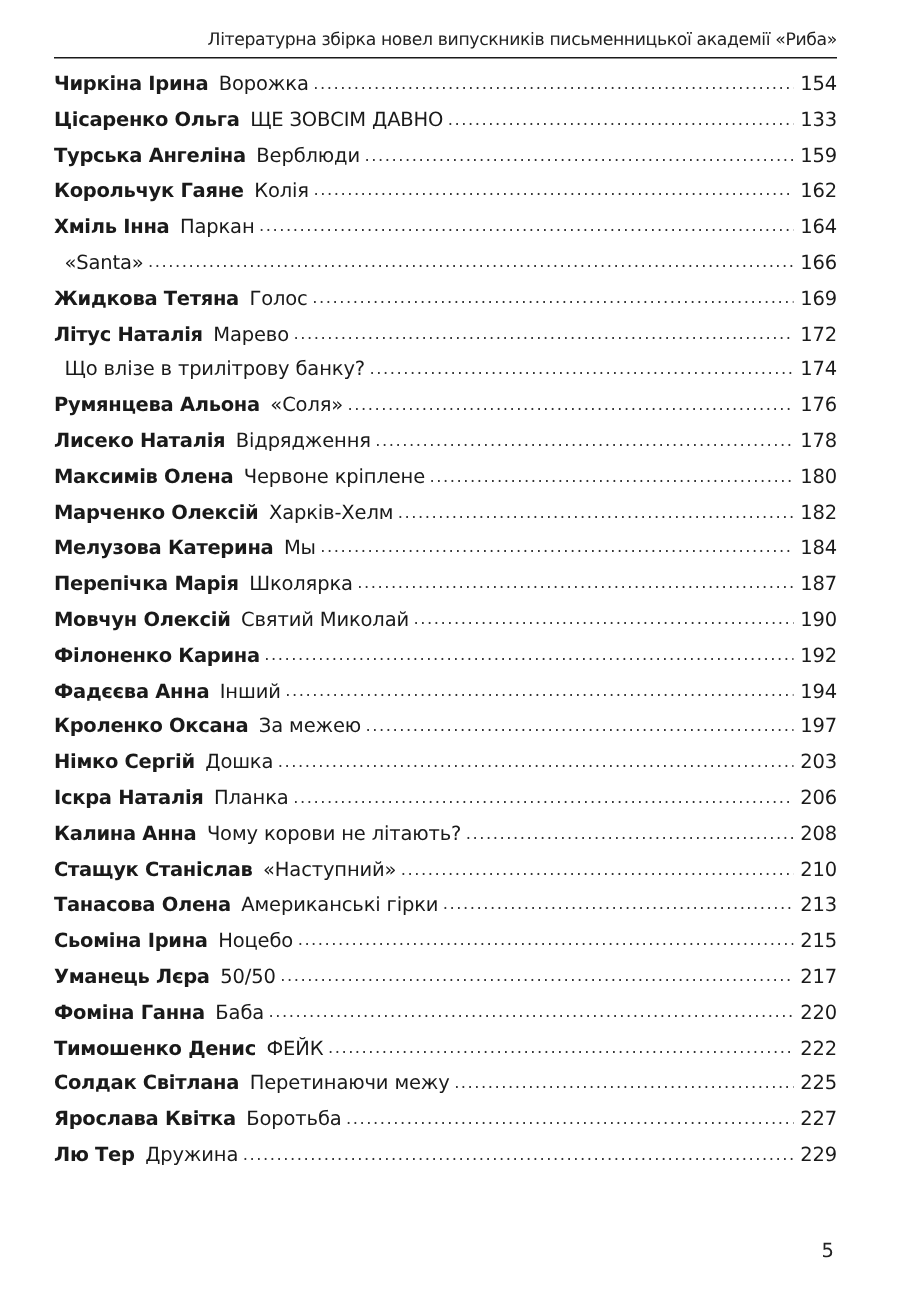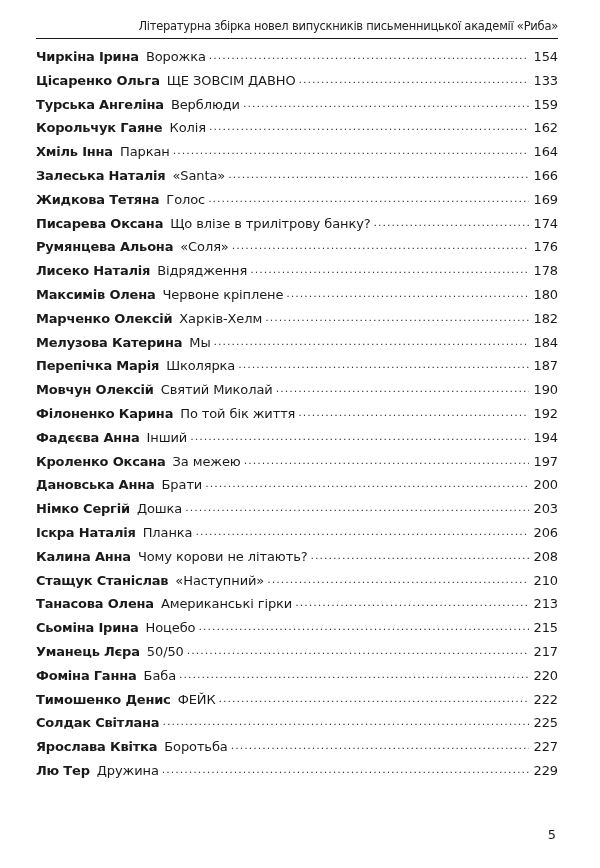--- a/index.html
+++ b/index.html
@@ -122,33 +122,37 @@
       <span class="toc-leader"></span>
       <span class="toc-page">162</span>
     </li>
       <li class="toc-row" style="">
       <span class="toc-author">Хміль Інна</span>
       <span class="toc-title">Паркан</span>
       <span class="toc-leader"></span>
       <span class="toc-page">164</span>
     </li>
       <li class="toc-row" style="">
-      <span class="toc-author">Залеська Наталія</span>
       <span class="toc-title">«Santa»</span>
       <span class="toc-leader"></span>
       <span class="toc-page">166</span>
     </li>
       <li class="toc-row" style="">
       <span class="toc-author">Жидкова Тетяна</span>
       <span class="toc-title">Голос</span>
       <span class="toc-leader"></span>
       <span class="toc-page">169</span>
     </li>
       <li class="toc-row" style="">
-      <span class="toc-author">Писарева Оксана</span>
+      <span class="toc-author">Літус Наталія</span>
+      <span class="toc-title">Марево</span>
+      <span class="toc-leader"></span>
+      <span class="toc-page">172</span>
+    </li>
+      <li class="toc-row" style="">
       <span class="toc-title">Що влізе в трилітрову банку?</span>
       <span class="toc-leader"></span>
       <span class="toc-page">174</span>
     </li>
       <li class="toc-row" style="">
       <span class="toc-author">Румянцева Альона</span>
       <span class="toc-title">«Соля»</span>
       <span class="toc-leader"></span>
       <span class="toc-page">176</span>
     </li>
@@ -183,43 +187,36 @@
       <span class="toc-page">187</span>
     </li>
       <li class="toc-row" style="">
       <span class="toc-author">Мовчун Олексій</span>
       <span class="toc-title">Святий Миколай</span>
       <span class="toc-leader"></span>
       <span class="toc-page">190</span>
     </li>
       <li class="toc-row" style="">
       <span class="toc-author">Філоненко Карина</span>
-      <span class="toc-title">По той бік життя</span>
       <span class="toc-leader"></span>
       <span class="toc-page">192</span>
     </li>
       <li class="toc-row" style="">
       <span class="toc-author">Фадєєва Анна</span>
       <span class="toc-title">Інший</span>
       <span class="toc-leader"></span>
       <span class="toc-page">194</span>
     </li>
       <li class="toc-row" style="">
       <span class="toc-author">Кроленко Оксана</span>
       <span class="toc-title">За межею</span>
       <span class="toc-leader"></span>
       <span class="toc-page">197</span>
     </li>
       <li class="toc-row" style="">
-      <span class="toc-author">Дановська Анна</span>
-      <span class="toc-title">Брати</span>
-      <span class="toc-leader"></span>
-      <span class="toc-page">200</span>
-    </li>
-      <li class="toc-row" style="">
       <span class="toc-author">Німко Сергій</span>
       <span class="toc-title">Дошка</span>
       <span class="toc-leader"></span>
       <span class="toc-page">203</span>
     </li>
       <li class="toc-row" style="">
       <span class="toc-author">Іскра Наталія</span>
       <span class="toc-title">Планка</span>
       <span class="toc-leader"></span>
       <span class="toc-page">206</span>
@@ -261,20 +258,21 @@
       <span class="toc-page">220</span>
     </li>
       <li class="toc-row" style="">
       <span class="toc-author">Тимошенко Денис</span>
       <span class="toc-title">ФЕЙК</span>
       <span class="toc-leader"></span>
       <span class="toc-page">222</span>
     </li>
       <li class="toc-row" style="">
       <span class="toc-author">Солдак Світлана</span>
+      <span class="toc-title">Перетинаючи межу</span>
       <span class="toc-leader"></span>
       <span class="toc-page">225</span>
     </li>
       <li class="toc-row" style="">
       <span class="toc-author">Ярослава Квітка</span>
       <span class="toc-title">Боротьба</span>
       <span class="toc-leader"></span>
       <span class="toc-page">227</span>
     </li>
       <li class="toc-row" style="">

